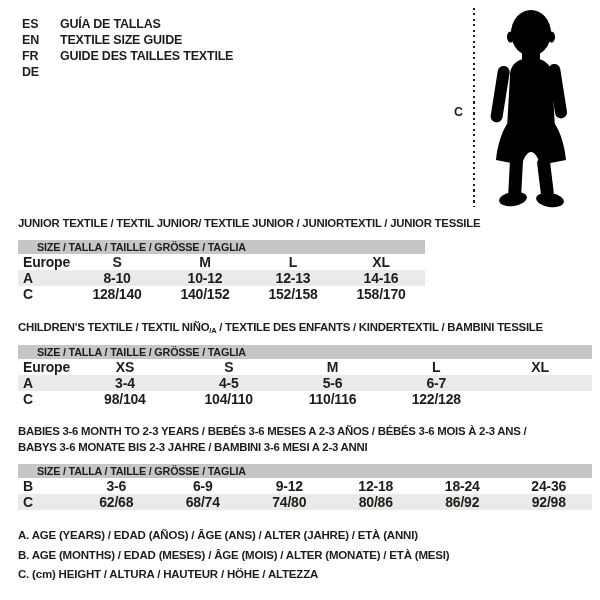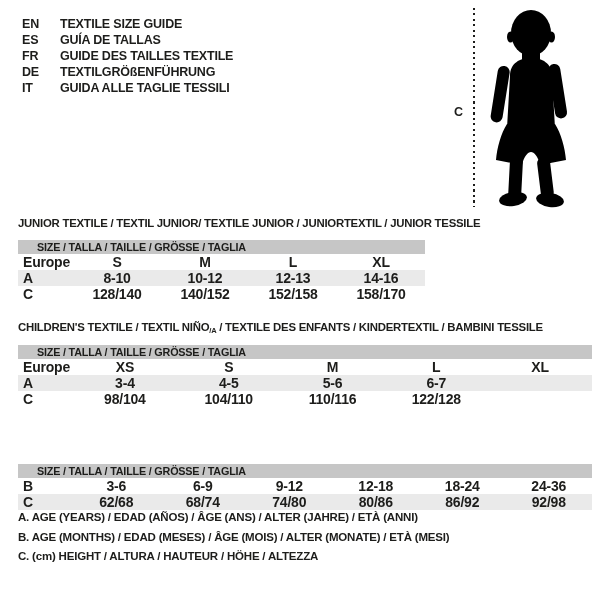--- a/index.html
+++ b/index.html
@@ -32,48 +32,43 @@
     padding-left:19px;letter-spacing:-0.2px;white-space:nowrap;}
   .tbl-row{display:grid;height:16px;line-height:16px;font-size:14px;font-weight:700;letter-spacing:-0.2px;align-items:center;}
   .tbl-row.alt{background:#eaeaea;}
   .g4{grid-template-columns:55px repeat(4,1fr);}
   .g5{grid-template-columns:55px repeat(5,1fr);}
   .g6{grid-template-columns:55px repeat(6,1fr);}
   .lbl{text-align:left;padding-left:5px;}
   .val{text-align:center;}
 
   
-  .notes{left:18px;top:508px;}
+  .notes{left:18px;top:526px;}
   .note-line{font-size:11.5px;font-weight:700;line-height:19.5px;letter-spacing:-0.2px;white-space:nowrap;}
 </style>
 </head>
 <body>
 
 <div id="canvas">
 
   <div class="abs lang">
     <div class="lang-row">
+      <span class="lang-code">ES</span>
+      <span class="lang-label">GUÍA DE TALLAS</span>
+    </div>
+    <div class="lang-row">
       <span class="lang-code">EN</span>
       <span class="lang-label">TEXTILE SIZE GUIDE</span>
-    </div>
-    <div class="lang-row">
-      <span class="lang-code">ES</span>
-      <span class="lang-label">GUÍA DE TALLAS</span>
     </div>
     <div class="lang-row">
       <span class="lang-code">FR</span>
       <span class="lang-label">GUIDE DES TAILLES TEXTILE</span>
     </div>
     <div class="lang-row">
       <span class="lang-code">DE</span>
-      <span class="lang-label">TEXTILGRÖßENFÜHRUNG</span>
-    </div>
-    <div class="lang-row">
-      <span class="lang-code">IT</span>
-      <span class="lang-label">GUIDA ALLE TAGLIE TESSILI</span>
     </div>
   </div>
 
   <div class="abs height-line"></div>
   <div class="abs height-label">C</div>
   <svg class="abs baby" width="94" height="200" viewBox="0 0 94 200">
     <g fill="#000000">
       <ellipse cx="49" cy="25" rx="20" ry="23"></ellipse>
       <ellipse cx="28.5" cy="29" rx="3.5" ry="5.5"></ellipse>
       <ellipse cx="69.5" cy="29" rx="3.5" ry="5.5"></ellipse>
@@ -137,20 +132,24 @@
     </div>
     <div class="tbl-row g5">
       <span class="lbl">C</span>
       <span class="val">98/104</span>
       <span class="val">104/110</span>
       <span class="val">110/116</span>
       <span class="val">122/128</span>
     </div>
   </div>
 
+  <div class="abs sec-title" style="left:18px;top:423px">
+    <div class="title-line">BABIES 3-6 MONTH TO 2-3 YEARS / BEBÉS 3-6 MESES A 2-3 AÑOS / BÉBÉS 3-6 MOIS À 2-3 ANS /</div>
+    <div class="title-line">BABYS 3-6 MONATE BIS 2-3 JAHRE / BAMBINI 3-6 MESI A 2-3 ANNI</div>
+  </div>
   <div class="abs tbl" style="top:464px;width:574px">
     <div class="tbl-head">SIZE / TALLA / TAILLE / GRÖSSE / TAGLIA</div>
     <div class="tbl-row g6">
       <span class="lbl">B</span>
       <span class="val">3-6</span>
       <span class="val">6-9</span>
       <span class="val">9-12</span>
       <span class="val">12-18</span>
       <span class="val">18-24</span>
       <span class="val">24-36</span>

